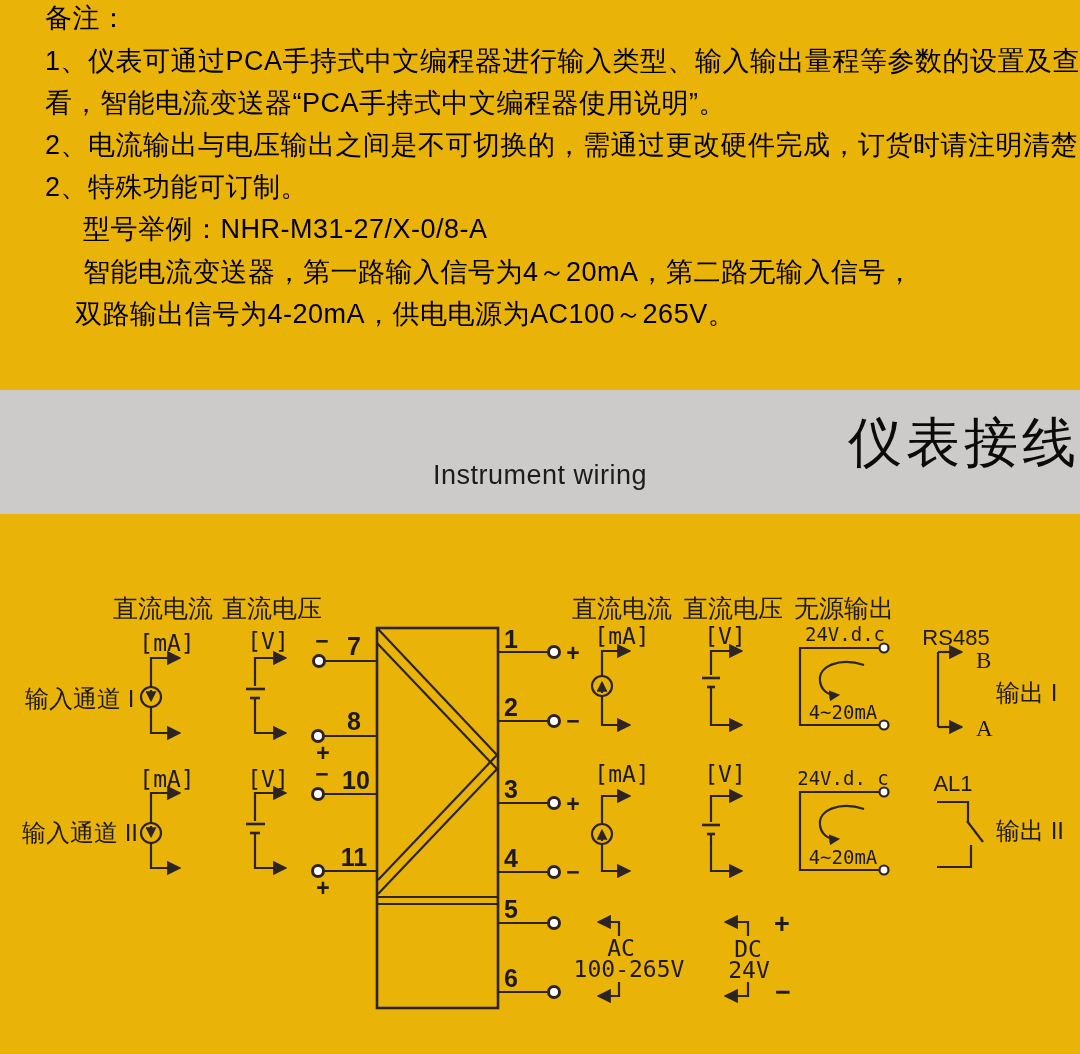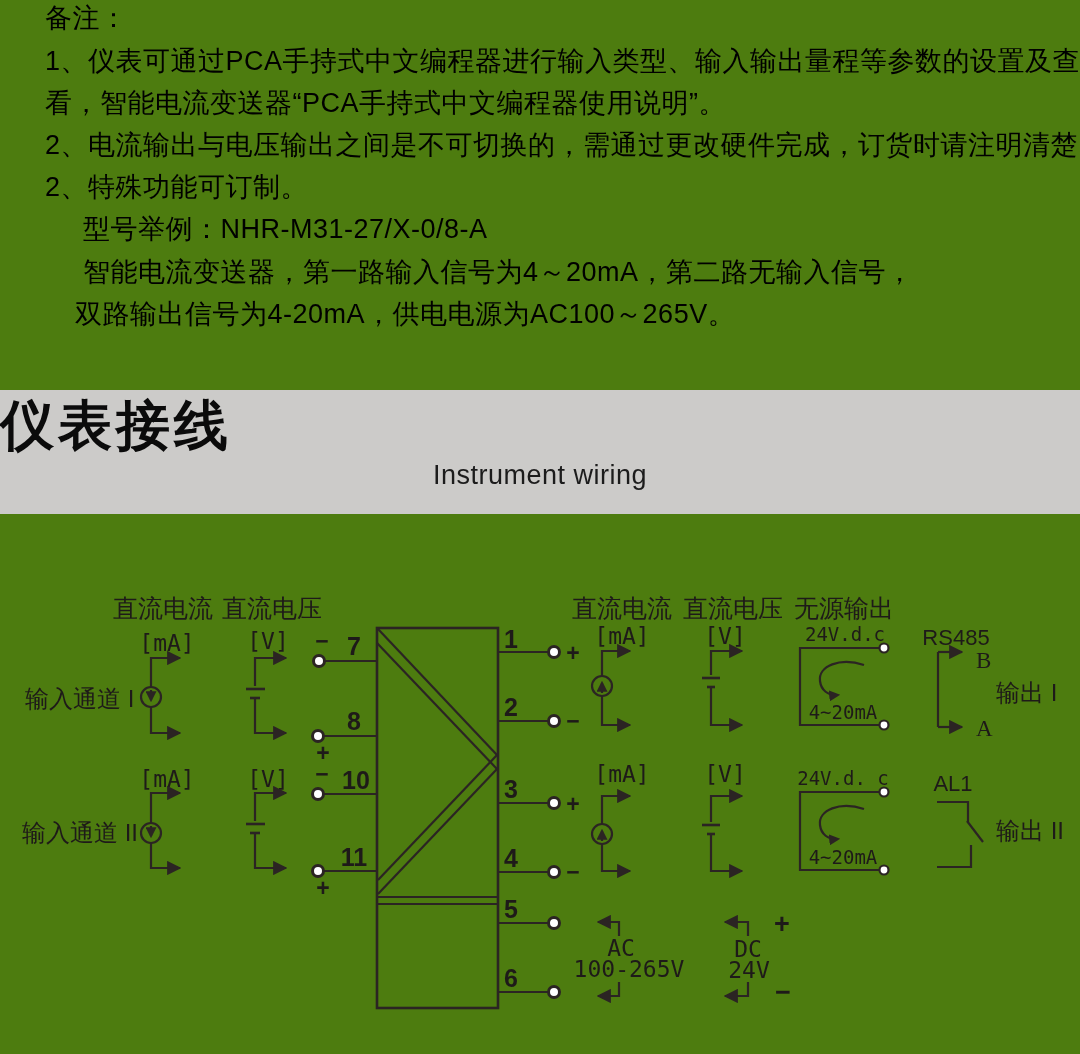--- a/index.html
+++ b/index.html
@@ -1,24 +1,24 @@
 <!DOCTYPE html>
 <html><head>
 <meta charset="utf-8">
 <style>
   html,body{margin:0;padding:0;background:#ffffff;}
-  #page{position:relative;width:1080px;height:1054px;background:#4d7c0f;overflow:hidden;
+  #page{position:relative;width:1080px;height:1054px;background:#eab308;overflow:hidden;
         font-family:"Liberation Sans",sans-serif;color:#000;}
   
   .note-line{position:absolute;white-space:nowrap;font-size:27px;line-height:33px;
              color:#000;letter-spacing:0.5px;font-weight:400;}
   
   #banner{position:absolute;left:0;top:390px;width:1080px;height:124px;background:#cccbc9;}
-  #banner-title{position:absolute;left:0;top:0;width:100%;text-align:left;
-                font-size:54px;font-weight:bold;letter-spacing:4px;color:#0b0b0b;}
+  #banner-title{position:absolute;left:0;top:17px;width:100%;text-align:right;
+                font-size:54px;font-weight:normal;letter-spacing:4px;color:#0b0b0b;}
   #banner-sub{position:absolute;left:0;top:70px;width:100%;text-align:center;
               font-size:27px;font-weight:400;letter-spacing:0.5px;color:#1c1c1c;}
   
   #diag{position:absolute;left:0;top:0;}
   #diag path,#diag line,#diag circle,#diag rect{stroke:#2b2423;fill:none;stroke-width:2.2px;}
   #diag .thick{stroke-width:2.6px;}
   #diag circle.term{stroke-width:3px;fill:#ffffff;}
   #diag circle.mini{stroke-width:2.2px;fill:#ffffff;}
   #diag text{fill:#1e1a19;stroke:none;}
   .t-hdr{font:500 25px "Liberation Sans",sans-serif;}

